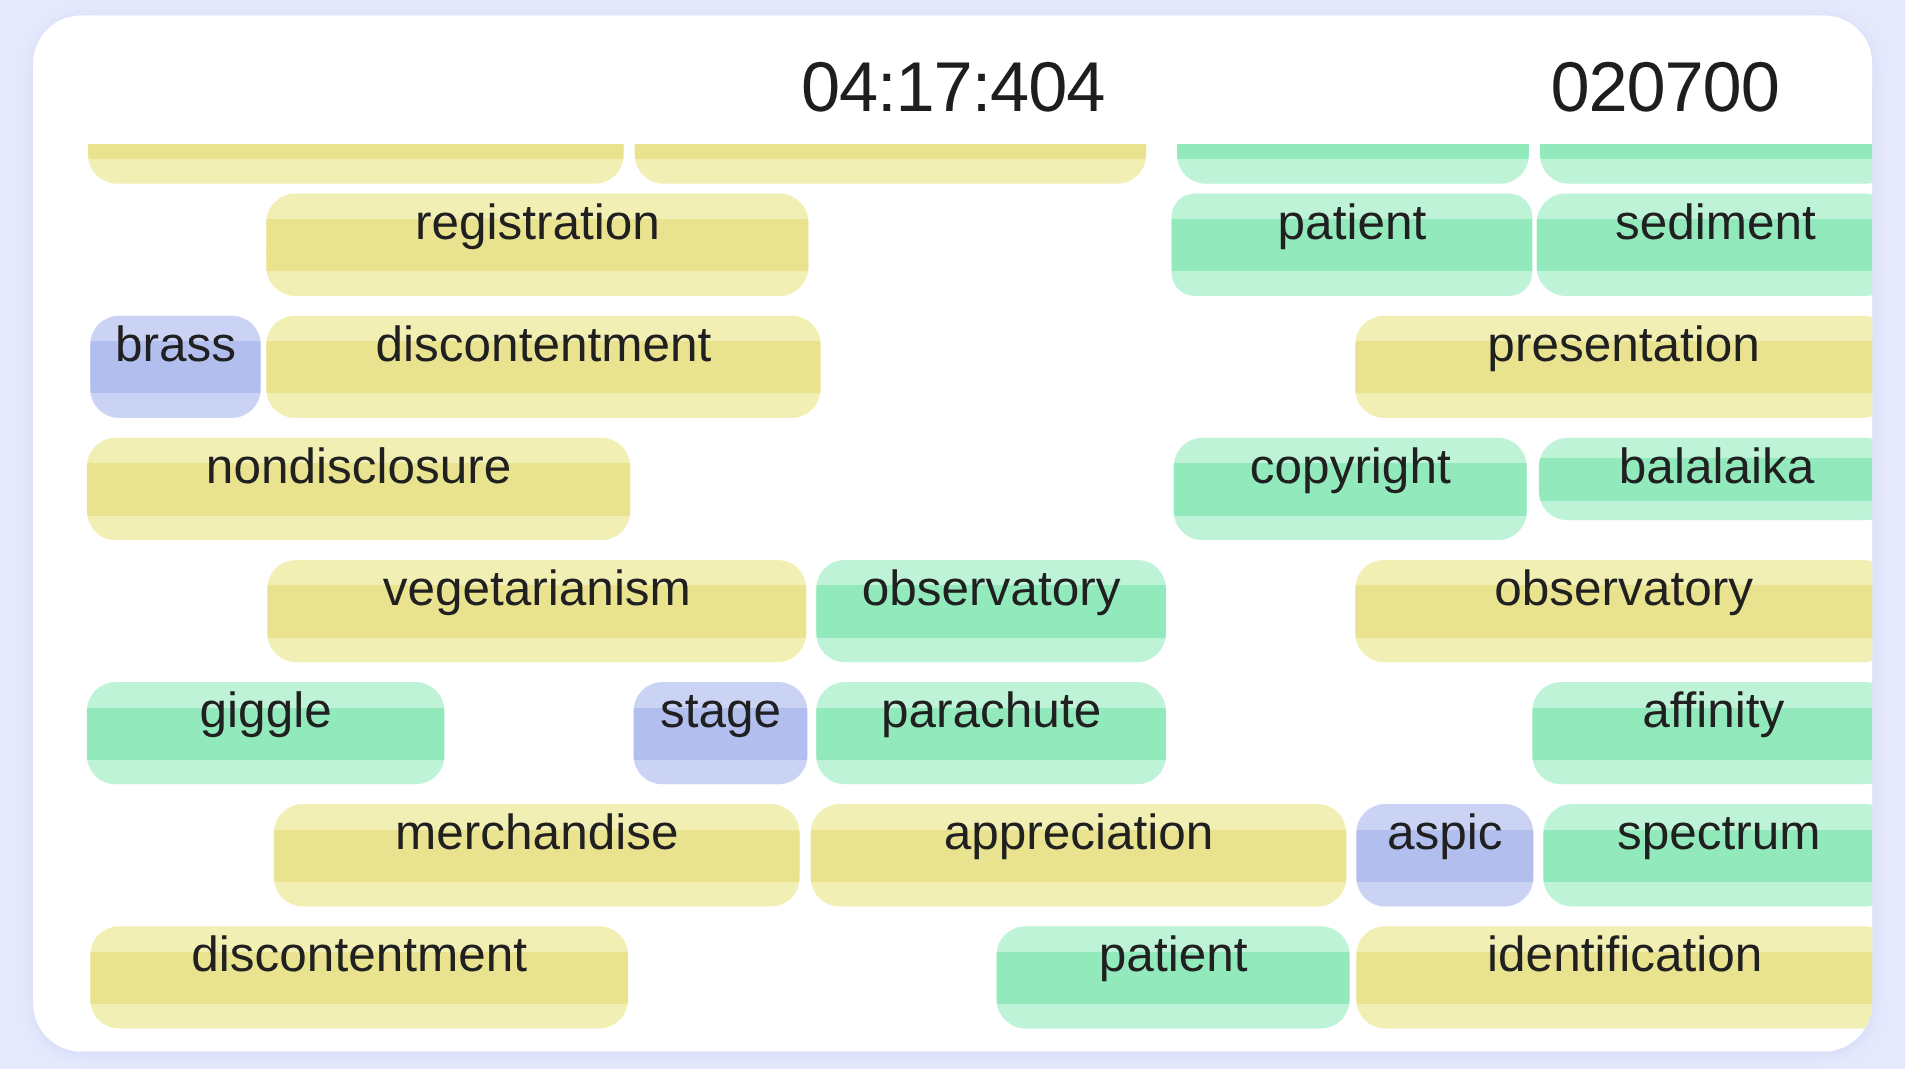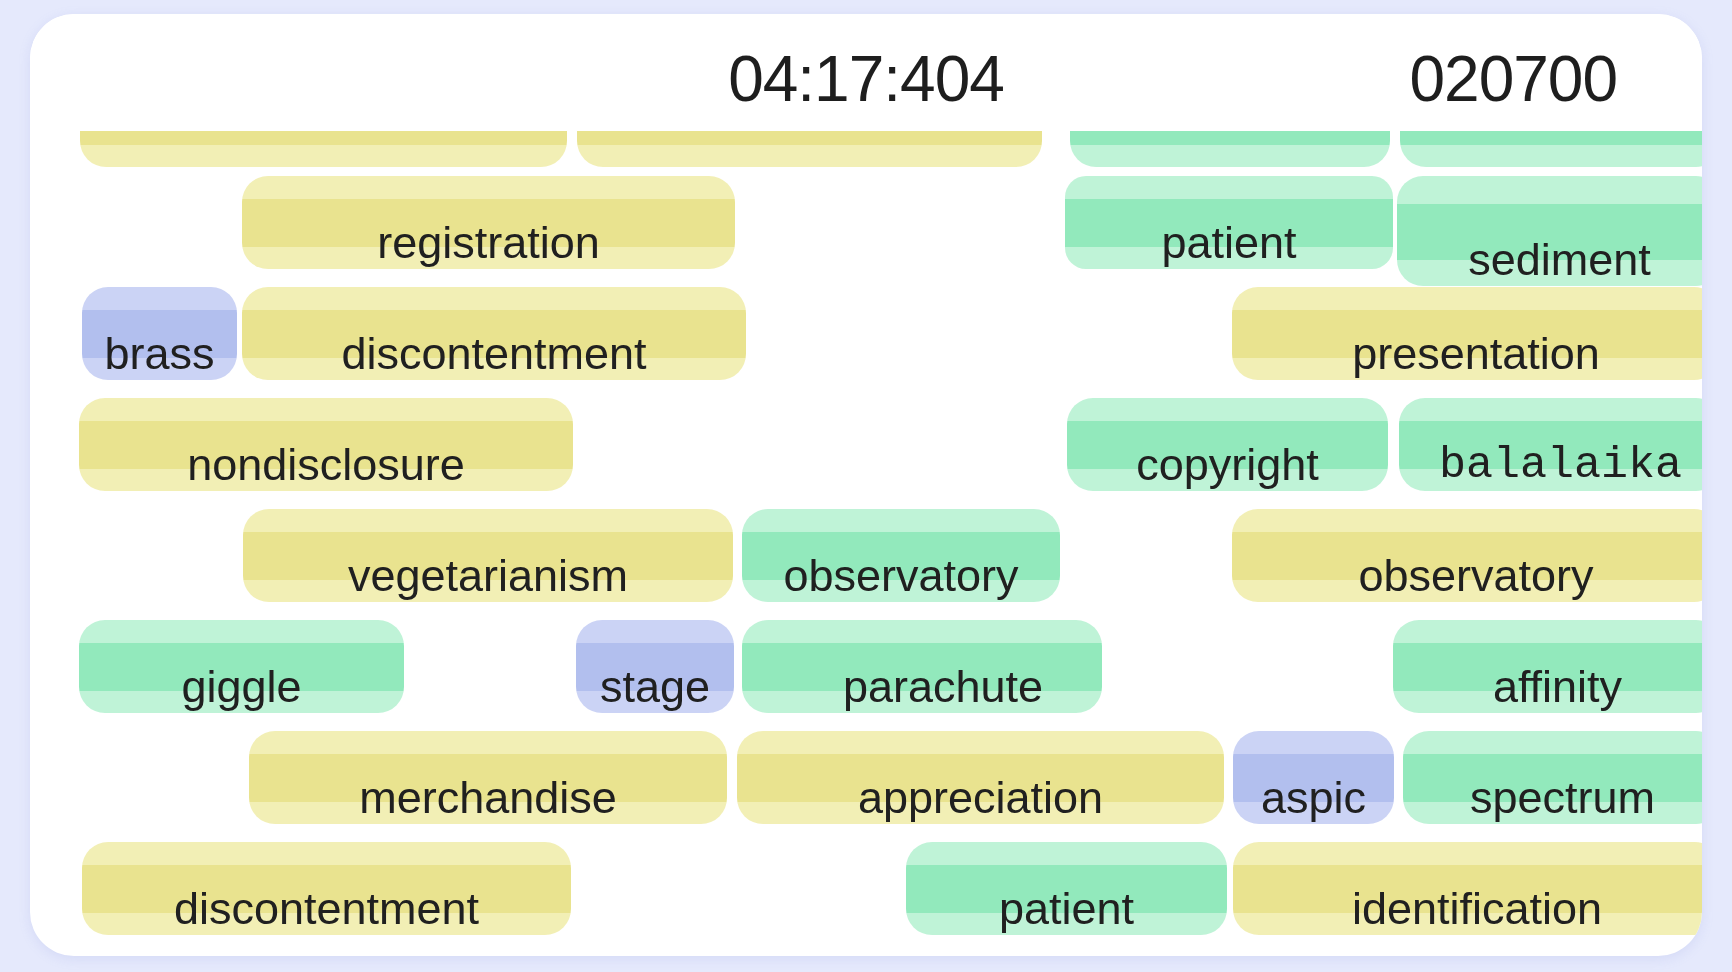--- a/index.html
+++ b/index.html
@@ -25,21 +25,21 @@
     text-align:center;font-size:64px;line-height:70px;
     letter-spacing:-1px;color:#1e1e1e;font-weight:400;
   }
   .score{
     position:absolute;top:30px;right:85px;
     font-size:64px;line-height:70px;letter-spacing:-1px;
     color:#1e1e1e;font-weight:400;
   }
   .pill{
     position:absolute;height:93px;border-radius:26px;
-    display:flex;align-items:flex-end;justify-content:center;
+    display:flex;align-items:flex-start;justify-content:center;
   }
   .pill-label{
     font-size:45px;color:#202020;font-weight:400;
     white-space:nowrap;letter-spacing:0;
   }
 </style>
 </head>
 <body>
 
 <div class="page">
@@ -56,57 +56,57 @@
         </div>
         <div class="pill" style="left: 1370px; top: 60px; width: 322px; height: 93px; background: linear-gradient(rgb(191, 243, 215) 0%, rgb(191, 243, 215) 25%, rgb(146, 233, 188) 25%, rgb(146, 233, 188) 76%, rgb(191, 243, 215) 76%, rgb(191, 243, 215) 100%);">
           <span class="pill-label"></span>
         </div>
         <div class="pill" style="left: 212px; top: 162px; width: 493px; height: 93px; background: linear-gradient(rgb(242, 239, 181) 0%, rgb(242, 239, 181) 25%, rgb(233, 227, 143) 25%, rgb(233, 227, 143) 76%, rgb(242, 239, 181) 76%, rgb(242, 239, 181) 100%);">
           <span class="pill-label">registration</span>
         </div>
         <div class="pill" style="left: 1035px; top: 162px; width: 328px; height: 93px; background: linear-gradient(rgb(191, 243, 215) 0%, rgb(191, 243, 215) 25%, rgb(146, 233, 188) 25%, rgb(146, 233, 188) 76%, rgb(191, 243, 215) 76%, rgb(191, 243, 215) 100%); border-radius: 21px;">
           <span class="pill-label">patient</span>
         </div>
-        <div class="pill" style="left: 1367px; top: 162px; width: 325px; height: 110px; background: linear-gradient(rgb(191, 243, 215) 0%, rgb(191, 243, 215) 25%, rgb(146, 233, 188) 25%, rgb(146, 233, 188) 76%, rgb(191, 243, 215) 76%, rgb(191, 243, 215) 100%);">
+        <div class="pill" style="left: 1367px; top: 162px; width: 325px; height: 93px; background: linear-gradient(rgb(191, 243, 215) 0%, rgb(191, 243, 215) 25%, rgb(146, 233, 188) 25%, rgb(146, 233, 188) 76%, rgb(191, 243, 215) 76%, rgb(191, 243, 215) 100%);">
           <span class="pill-label">sediment</span>
         </div>
         <div class="pill" style="left: 52px; top: 273px; width: 155px; height: 93px; background: linear-gradient(rgb(203, 211, 245) 0%, rgb(203, 211, 245) 25%, rgb(178, 191, 238) 25%, rgb(178, 191, 238) 76%, rgb(203, 211, 245) 76%, rgb(203, 211, 245) 100%);">
           <span class="pill-label">brass</span>
         </div>
         <div class="pill" style="left: 212px; top: 273px; width: 504px; height: 93px; background: linear-gradient(rgb(242, 239, 181) 0%, rgb(242, 239, 181) 25%, rgb(233, 227, 143) 25%, rgb(233, 227, 143) 76%, rgb(242, 239, 181) 76%, rgb(242, 239, 181) 100%);">
           <span class="pill-label">discontentment</span>
         </div>
         <div class="pill" style="left: 1202px; top: 273px; width: 488px; height: 93px; background: linear-gradient(rgb(242, 239, 181) 0%, rgb(242, 239, 181) 25%, rgb(233, 227, 143) 25%, rgb(233, 227, 143) 76%, rgb(242, 239, 181) 76%, rgb(242, 239, 181) 100%);">
           <span class="pill-label">presentation</span>
         </div>
         <div class="pill" style="left: 49px; top: 384px; width: 494px; height: 93px; background: linear-gradient(rgb(242, 239, 181) 0%, rgb(242, 239, 181) 25%, rgb(233, 227, 143) 25%, rgb(233, 227, 143) 76%, rgb(242, 239, 181) 76%, rgb(242, 239, 181) 100%);">
           <span class="pill-label">nondisclosure</span>
         </div>
         <div class="pill" style="left: 1037px; top: 384px; width: 321px; height: 93px; background: linear-gradient(rgb(191, 243, 215) 0%, rgb(191, 243, 215) 25%, rgb(146, 233, 188) 25%, rgb(146, 233, 188) 76%, rgb(191, 243, 215) 76%, rgb(191, 243, 215) 100%);">
           <span class="pill-label">copyright</span>
         </div>
-        <div class="pill" style="left: 1369px; top: 384px; width: 323px; height: 93px; background: linear-gradient(rgb(191, 243, 215) 0%, rgb(191, 243, 215) 25%, rgb(146, 233, 188) 25%, rgb(146, 233, 188) 76%, rgb(191, 243, 215) 76%, rgb(191, 243, 215) 100%); font-family: Liberation Mono, monospace;">
+        <div class="pill" style="left: 1369px; top: 384px; width: 323px; height: 75px; background: linear-gradient(rgb(191, 243, 215) 0%, rgb(191, 243, 215) 25%, rgb(146, 233, 188) 25%, rgb(146, 233, 188) 76%, rgb(191, 243, 215) 76%, rgb(191, 243, 215) 100%);">
           <span class="pill-label">balalaika</span>
         </div>
         <div class="pill" style="left: 213px; top: 495px; width: 490px; height: 93px; background: linear-gradient(rgb(242, 239, 181) 0%, rgb(242, 239, 181) 25%, rgb(233, 227, 143) 25%, rgb(233, 227, 143) 76%, rgb(242, 239, 181) 76%, rgb(242, 239, 181) 100%);">
           <span class="pill-label">vegetarianism</span>
         </div>
         <div class="pill" style="left: 712px; top: 495px; width: 318px; height: 93px; background: linear-gradient(rgb(191, 243, 215) 0%, rgb(191, 243, 215) 25%, rgb(146, 233, 188) 25%, rgb(146, 233, 188) 76%, rgb(191, 243, 215) 76%, rgb(191, 243, 215) 100%);">
           <span class="pill-label">observatory</span>
         </div>
         <div class="pill" style="left: 1202px; top: 495px; width: 488px; height: 93px; background: linear-gradient(rgb(242, 239, 181) 0%, rgb(242, 239, 181) 25%, rgb(233, 227, 143) 25%, rgb(233, 227, 143) 76%, rgb(242, 239, 181) 76%, rgb(242, 239, 181) 100%);">
           <span class="pill-label">observatory</span>
         </div>
         <div class="pill" style="left: 49px; top: 606px; width: 325px; height: 93px; background: linear-gradient(rgb(191, 243, 215) 0%, rgb(191, 243, 215) 25%, rgb(146, 233, 188) 25%, rgb(146, 233, 188) 76%, rgb(191, 243, 215) 76%, rgb(191, 243, 215) 100%);">
           <span class="pill-label">giggle</span>
         </div>
         <div class="pill" style="left: 546px; top: 606px; width: 158px; height: 93px; background: linear-gradient(rgb(203, 211, 245) 0%, rgb(203, 211, 245) 25%, rgb(178, 191, 238) 25%, rgb(178, 191, 238) 76%, rgb(203, 211, 245) 76%, rgb(203, 211, 245) 100%);">
           <span class="pill-label">stage</span>
         </div>
-        <div class="pill" style="left: 712px; top: 606px; width: 318px; height: 93px; background: linear-gradient(rgb(191, 243, 215) 0%, rgb(191, 243, 215) 25%, rgb(146, 233, 188) 25%, rgb(146, 233, 188) 76%, rgb(191, 243, 215) 76%, rgb(191, 243, 215) 100%); padding-left: 42px;">
+        <div class="pill" style="left: 712px; top: 606px; width: 318px; height: 93px; background: linear-gradient(rgb(191, 243, 215) 0%, rgb(191, 243, 215) 25%, rgb(146, 233, 188) 25%, rgb(146, 233, 188) 76%, rgb(191, 243, 215) 76%, rgb(191, 243, 215) 100%);">
           <span class="pill-label">parachute</span>
         </div>
         <div class="pill" style="left: 219px; top: 717px; width: 478px; height: 93px; background: linear-gradient(rgb(242, 239, 181) 0%, rgb(242, 239, 181) 25%, rgb(233, 227, 143) 25%, rgb(233, 227, 143) 76%, rgb(242, 239, 181) 76%, rgb(242, 239, 181) 100%);">
           <span class="pill-label">merchandise</span>
         </div>
         <div class="pill" style="left: 1363px; top: 606px; width: 329px; height: 93px; background: linear-gradient(rgb(191, 243, 215) 0%, rgb(191, 243, 215) 25%, rgb(146, 233, 188) 25%, rgb(146, 233, 188) 76%, rgb(191, 243, 215) 76%, rgb(191, 243, 215) 100%);">
           <span class="pill-label">affinity</span>
         </div>
         <div class="pill" style="left: 707px; top: 717px; width: 487px; height: 93px; background: linear-gradient(rgb(242, 239, 181) 0%, rgb(242, 239, 181) 25%, rgb(233, 227, 143) 25%, rgb(233, 227, 143) 76%, rgb(242, 239, 181) 76%, rgb(242, 239, 181) 100%);">
           <span class="pill-label">appreciation</span>

